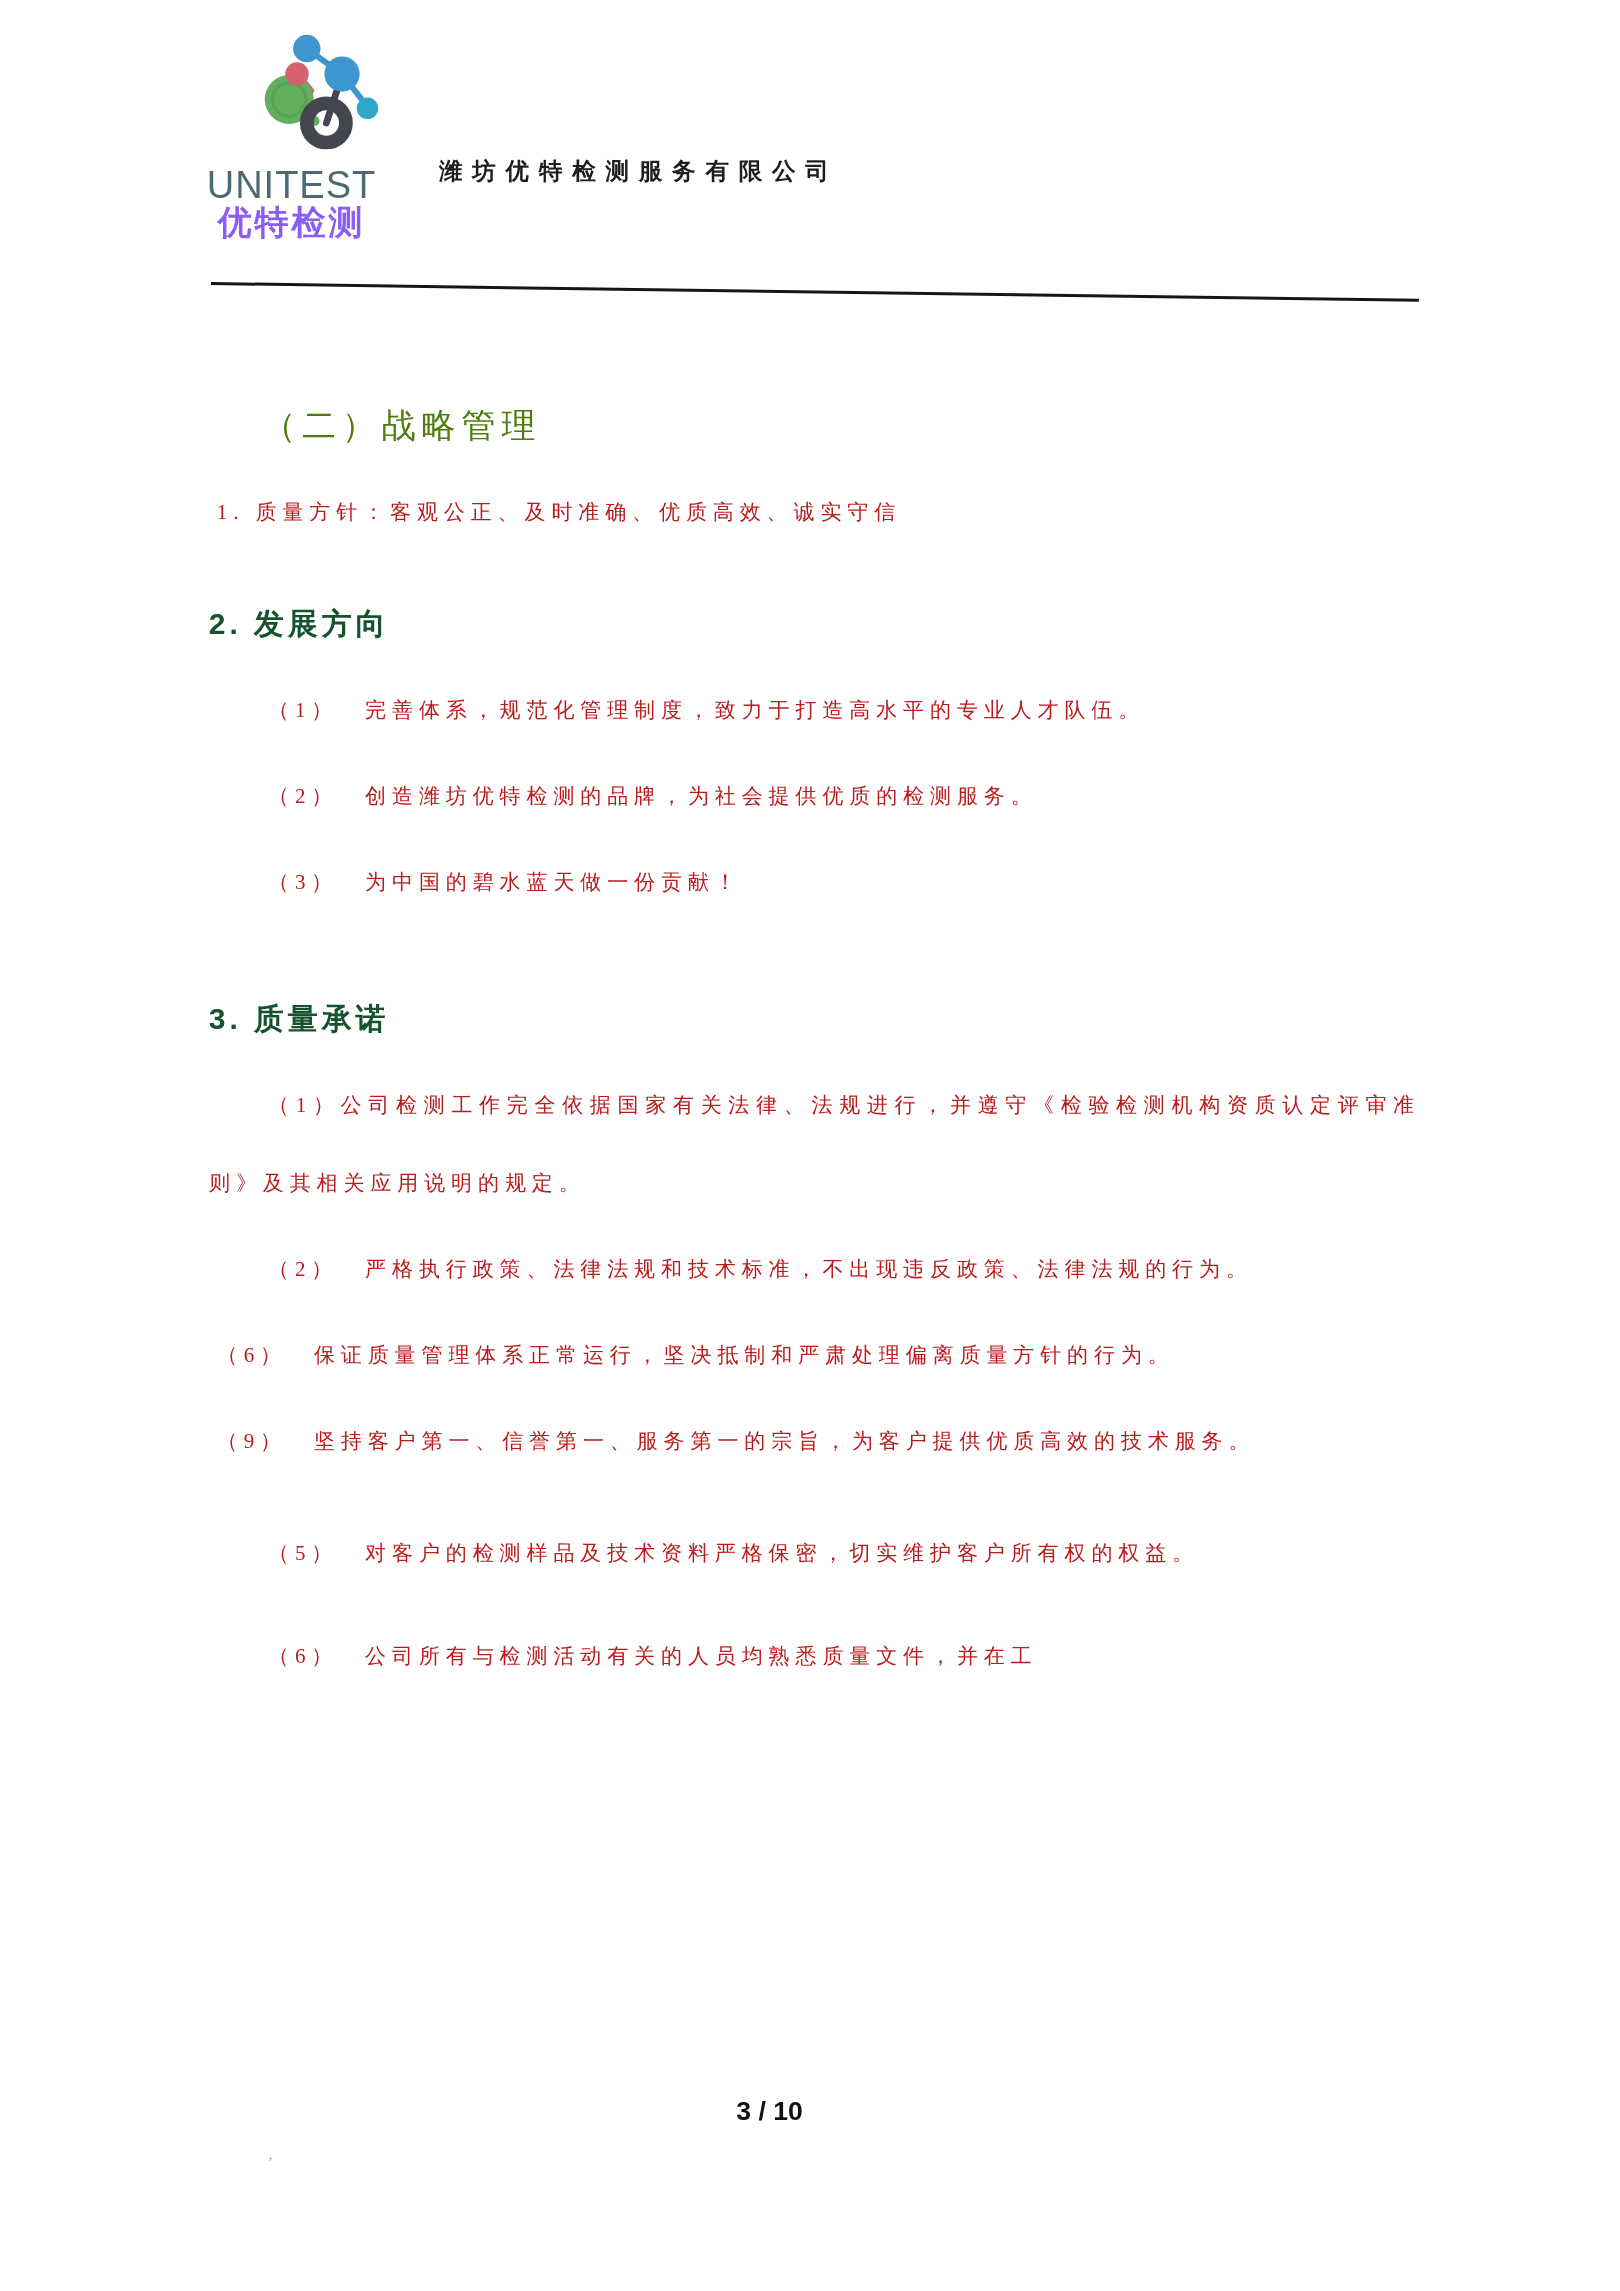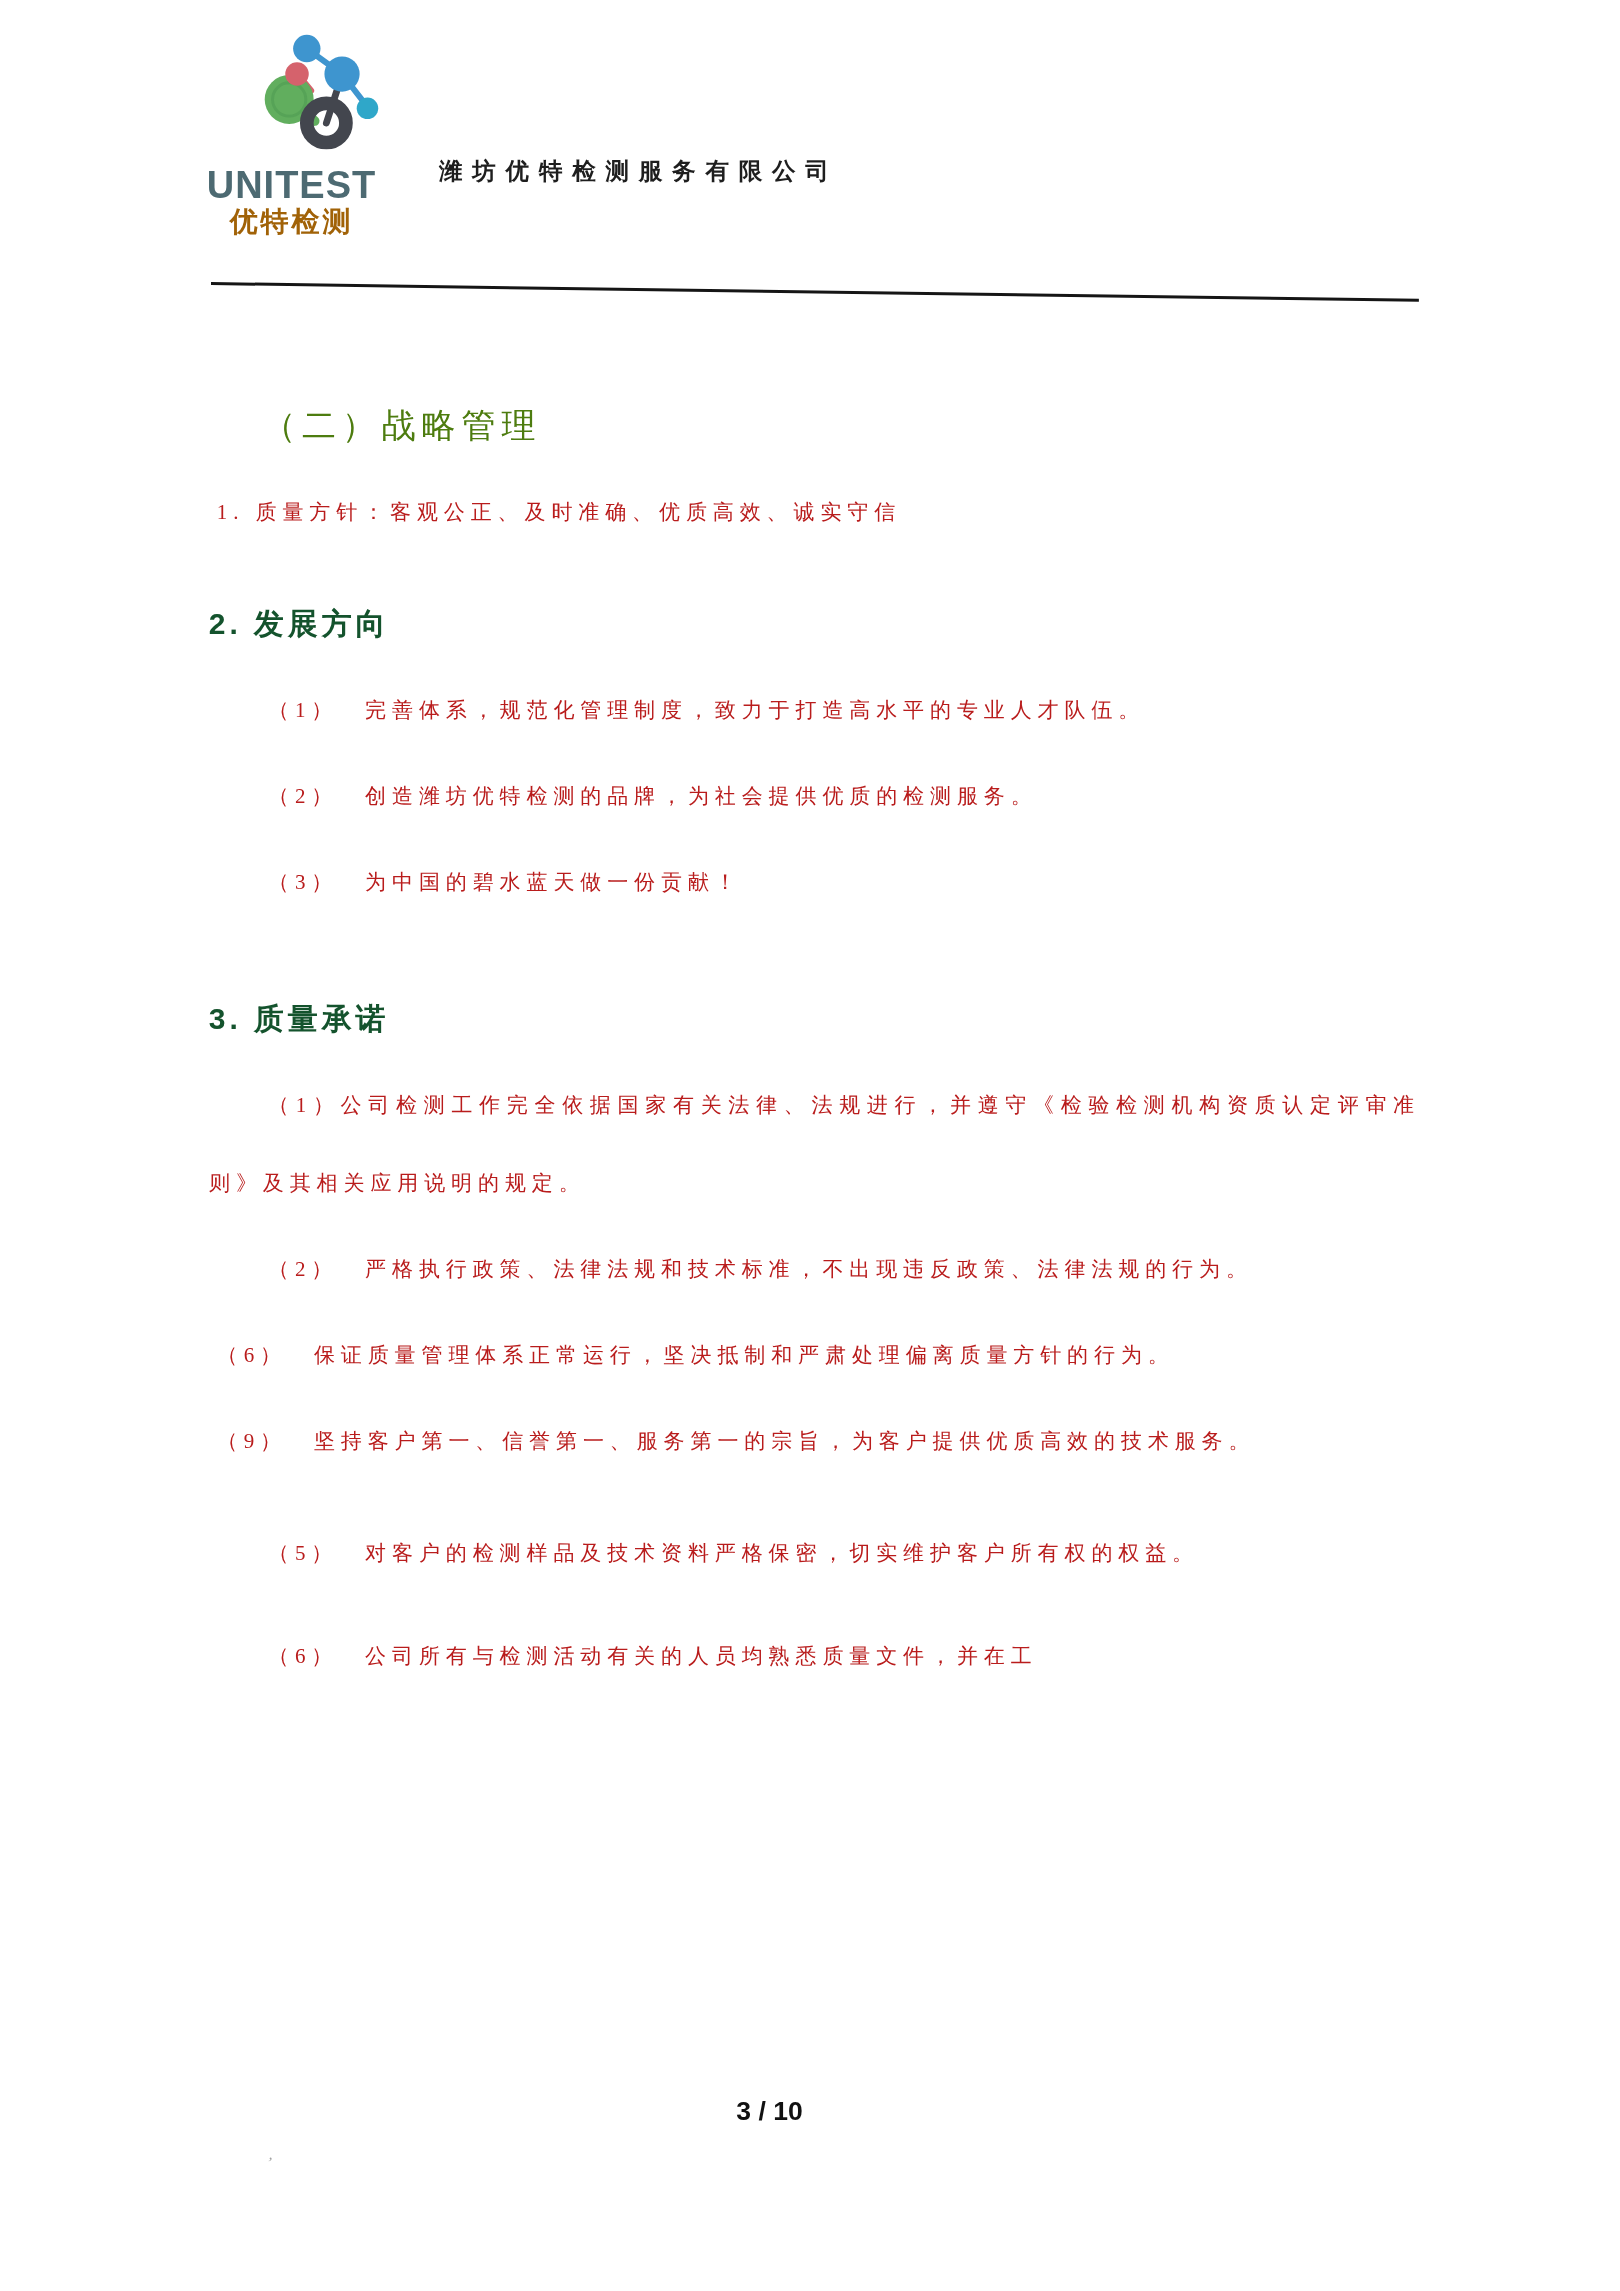--- a/index.html
+++ b/index.html
@@ -14,27 +14,27 @@
   }
 
   
   .logo-block{
     position:absolute;left:201px;top:29px;width:181px;
     text-align:center;
   }
   .logo-art{display:block;margin:0 auto 0 auto;transform:translateX(29px);}
   .brand-en{
     font-family:"Liberation Sans","DejaVu Sans",sans-serif;
-    font-weight:700;font-size:38px;letter-spacing:1px;
+    font-weight:400;font-size:38px;letter-spacing:1px;
     color:#4d6a72;line-height:1.05;
   }
   .brand-cn{
-    font-family:Liberation Serif, serif;
-    font-weight:700;font-size:28px;letter-spacing:2.9px;
-    color:#a16207;line-height:1.15;
+    font-family:Liberation Mono, monospace;
+    font-weight:700;font-size:34px;letter-spacing:2.9px;
+    color:#8b5cf6;line-height:1.15;
   }
   .company-name{
     position:absolute;left:439px;top:155px;
     font-size:23.5px;letter-spacing:9.8px;font-weight:600;
     color:#1e1e1e;white-space:nowrap;
   }
   .header-rule{
     position:absolute;left:211px;top:282px;width:1208px;height:2.9px;
     background:#151515;transform:rotate(0.8deg);transform-origin:left center;
   }

